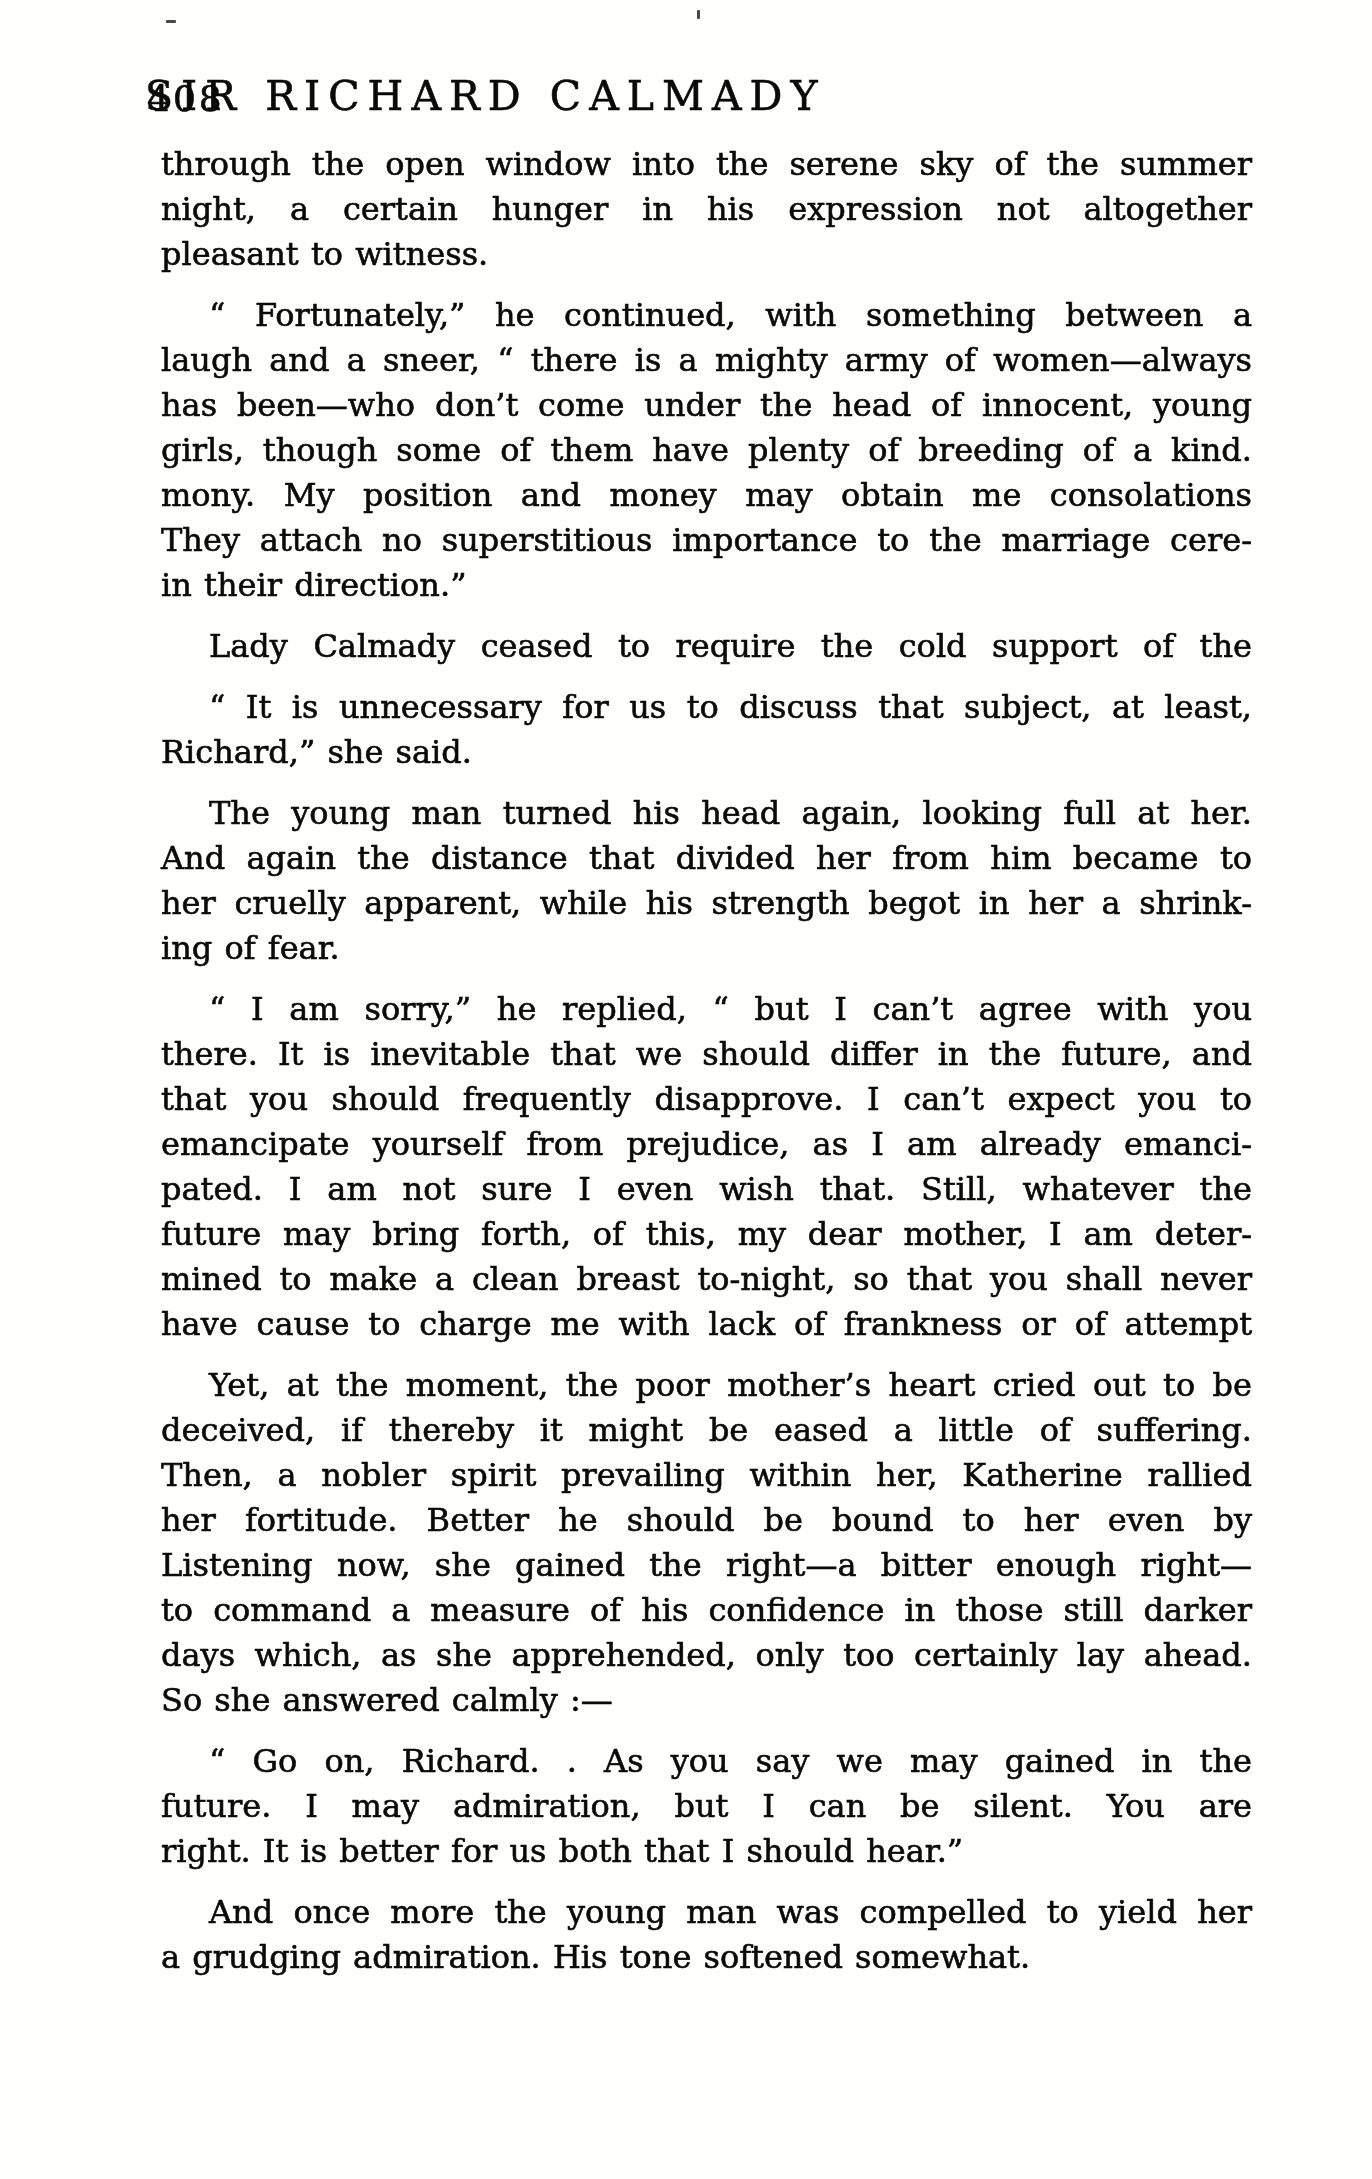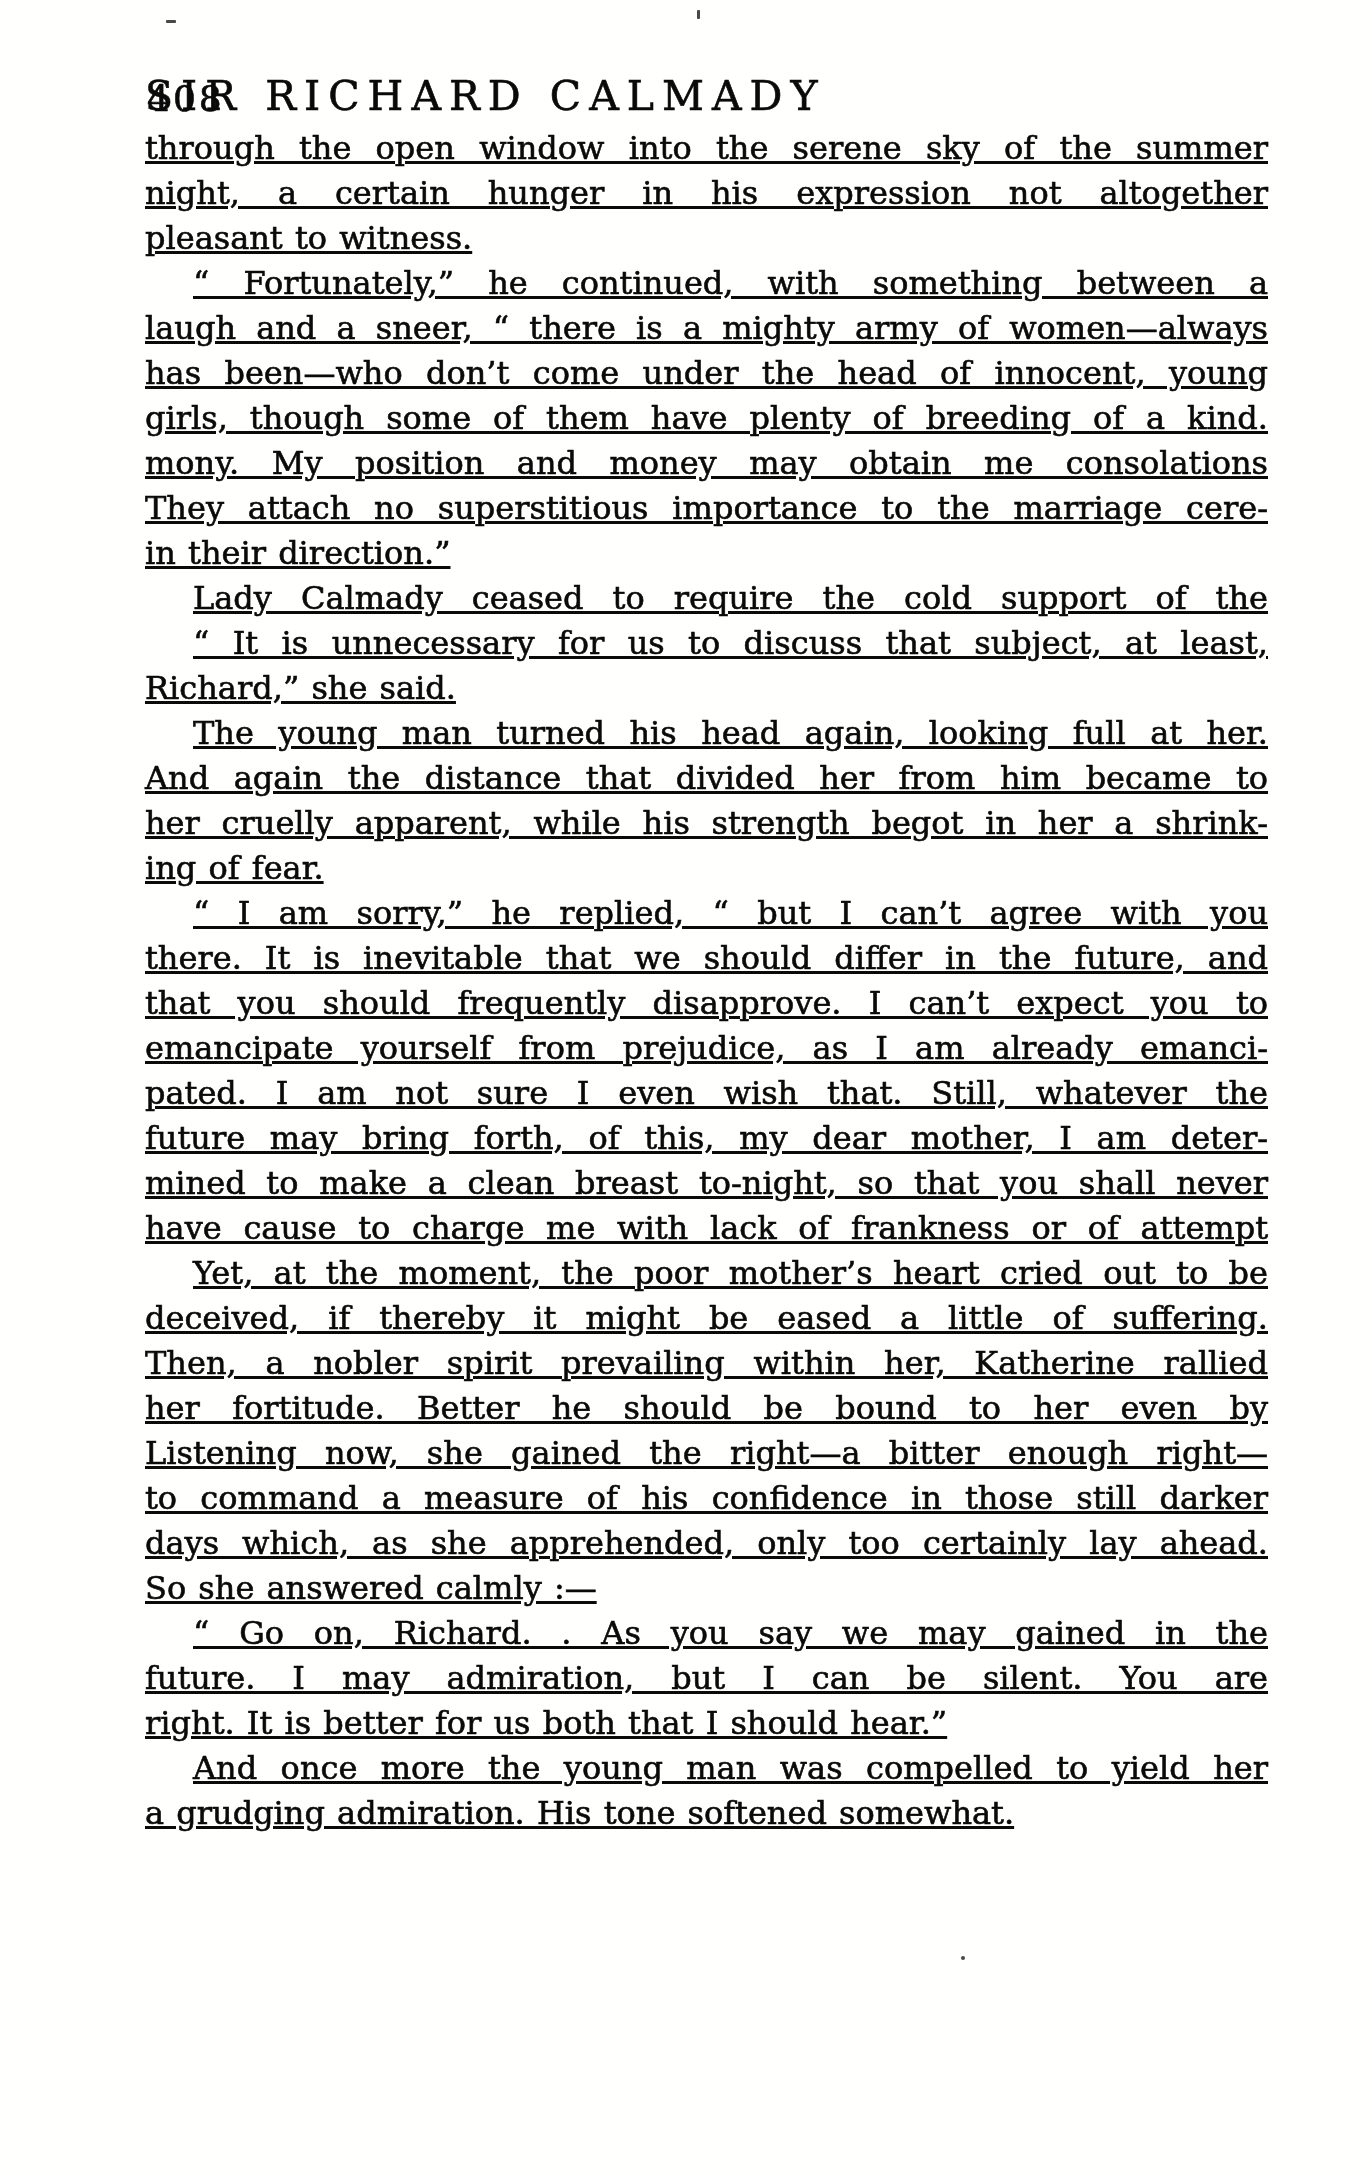--- a/index.html
+++ b/index.html
@@ -32,21 +32,21 @@
     letter-spacing: 8px;
     -webkit-text-stroke: 0.6px #0a0a0a;
     white-space: nowrap;
   }
   .bodytext {
     position: absolute;
     top: 126px;
     left: 145px;
     width: 1123px;
   }
-  .para { margin: 0; padding: 0; text-decoration: underline; }
+  .para { margin: 16px; padding: 0; }
   .line {
     font-size: 32px;
     line-height: 45px;
     text-align: justify;
     text-align-last: justify;
     word-spacing: 2px;
     -webkit-text-stroke: 0.6px #0a0a0a;
   }
   .line.last { text-align-last: left; }
   .line.indent { text-indent: 48px; }

